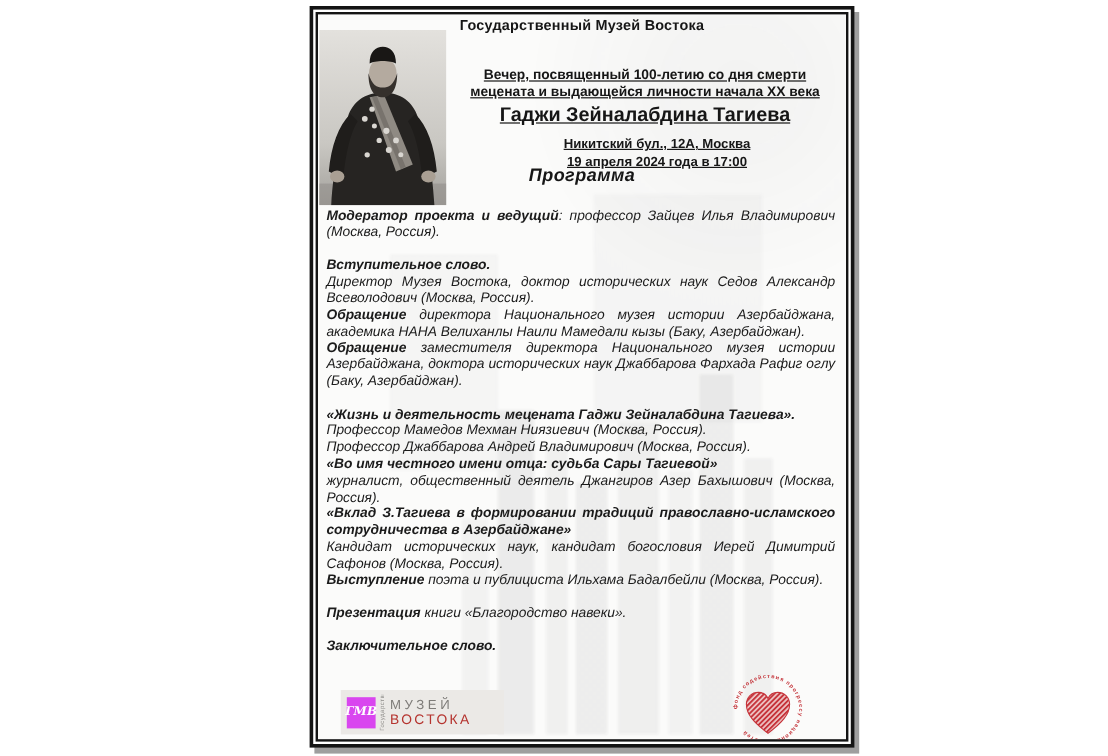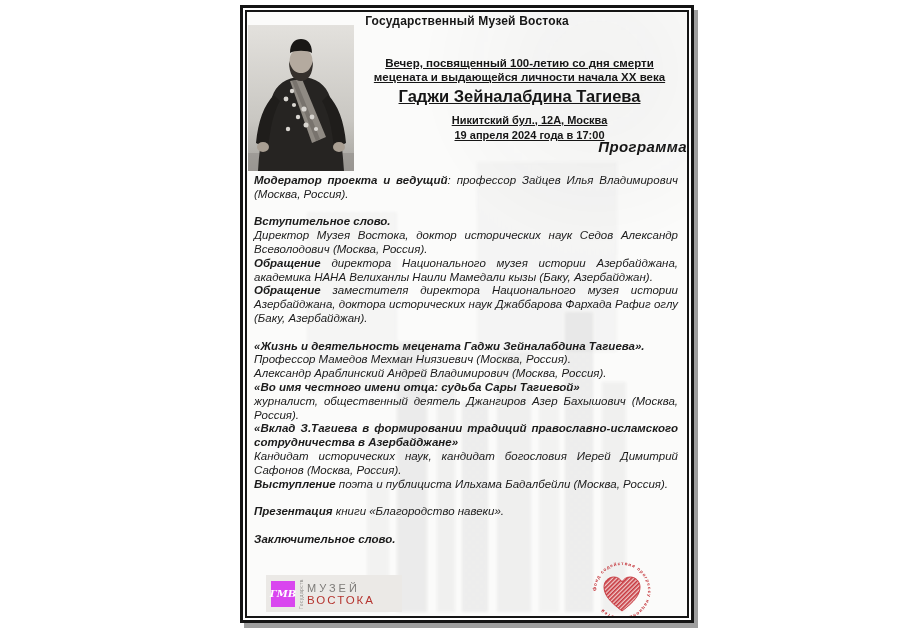--- a/index.html
+++ b/index.html
@@ -4,21 +4,21 @@
 <style>
   html,body{margin:0;padding:0;}
   body{
     width:923px;height:630px;position:relative;overflow:hidden;
     background:#ffffff;
     font-family:"Liberation Sans", sans-serif;
     color:#1a1a1a;
   }
   
   .doc{
-    position:absolute;left:245px;top:10px;width:440px;height:604px;
+    position:absolute;left:263px;top:10px;width:440px;height:604px;
     background:#fbfbfa;
     border:2px solid #141414;
     box-shadow:
       0 0 0 2px #ffffff,
       0 0 0 5px #141414,
       4px 5px 0 5px #9e9e9e;
   }
   .doc-inner{position:absolute;inset:0;overflow:hidden;}
   
   .watermark{
@@ -52,21 +52,21 @@
     position:absolute;left:1px;top:13px;width:106px;height:146px;display:block;
   }
   .event-block{
     position:absolute;left:107px;right:2px;top:44px;text-align:center;color:#161616;text-decoration:underline;
   }
   .event-line{font-weight:bold;font-size:11.5px;line-height:14px;}
   .honoree{font-weight:bold;font-size:16.5px;line-height:20px;margin-top:2px;white-space:nowrap;}
   .addr-block{margin-top:7px;}
   .addr-line{font-weight:bold;font-size:11px;line-height:15px;padding-left:20px;}
   .program-title{
-    position:absolute;top:126px;left:0;right:0;text-align:right;
+    position:absolute;top:126px;left:0;right:0;text-align:center;
     font-weight:bold;font-style:italic;font-size:15px;letter-spacing:.4px;color:#161616;
   }
   
   .body-text{
     position:absolute;top:162px;left:7px;right:9px;
     font-style:italic;font-size:11.5px;line-height:13.8px;
     text-align:justify;color:#1b1b1b;
   }
   .body-text p{margin:0;}
   .body-text p.gap{margin-top:13.8px;}
@@ -154,21 +154,21 @@
     <div class="program-title">Программа</div>
 
     <div class="body-text">
         <p><b>Модератор проекта и ведущий</b><span>: профессор Зайцев Илья Владимирович (Москва, Россия).</span></p>
         <p class="gap"><b>Вступительное слово.</b></p>
         <p><span>Директор Музея Востока, доктор исторических наук Седов Александр Всеволодович (Москва, Россия).</span></p>
         <p><b>Обращение</b><span> директора Национального музея истории Азербайджана, академика НАНА Велиханлы Наили Мамедали кызы (Баку, Азербайджан).</span></p>
         <p><b>Обращение</b><span> заместителя директора Национального музея истории Азербайджана, доктора исторических наук Джаббарова Фархада Рафиг оглу (Баку, Азербайджан).</span></p>
         <p class="gap"><b>«Жизнь и деятельность мецената Гаджи Зейналабдина Тагиева».</b></p>
         <p><span>Профессор Мамедов Мехман Ниязиевич (Москва, Россия).</span></p>
-        <p><span>Александр Араблинский Андрей Владимирович  (Москва, Россия).</span></p>
+        <p><span>Профессор Джаббарова Андрей Владимирович  (Москва, Россия).</span></p>
         <p><b>«Во имя честного имени отца: судьба Сары Тагиевой»</b></p>
         <p><span>журналист, общественный деятель Джангиров Азер Бахышович  (Москва, Россия).</span></p>
         <p><b>«Вклад З.Тагиева в формировании традиций православно-исламского сотрудничества в Азербайджане»</b></p>
         <p><span>Кандидат исторических наук, кандидат богословия Иерей Димитрий Сафонов (Москва, Россия).</span></p>
         <p><b>Выступление</b><span> поэта и публициста Ильхама Бадалбейли  (Москва, Россия).</span></p>
         <p class="gap"><b>Презентация</b><span> книги «Благородство навеки».</span></p>
         <p class="gap"><b>Заключительное слово.</b></p>
       </div>
 
     <div class="mv-logo">

